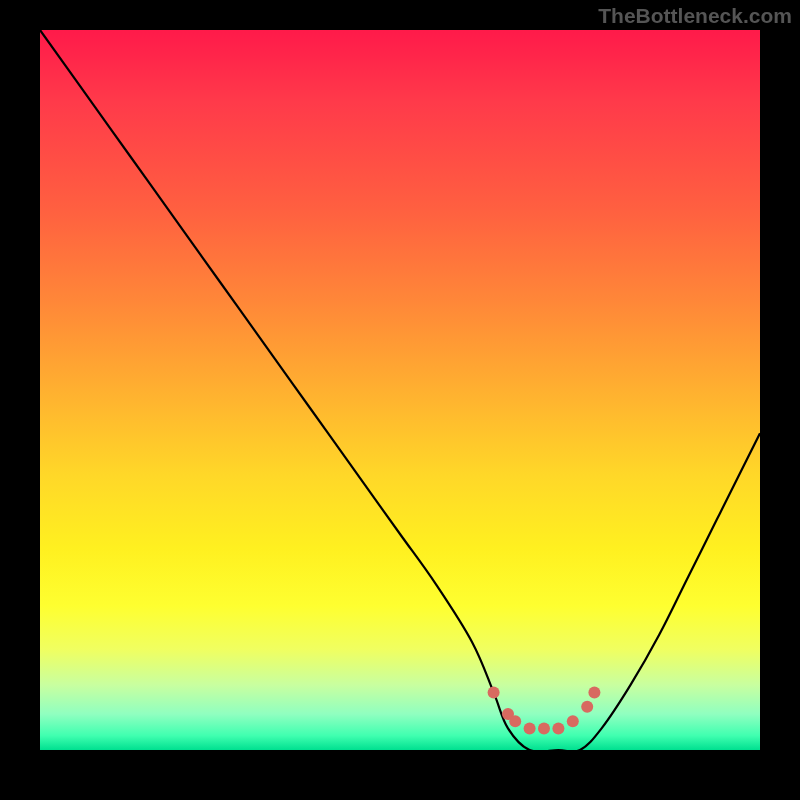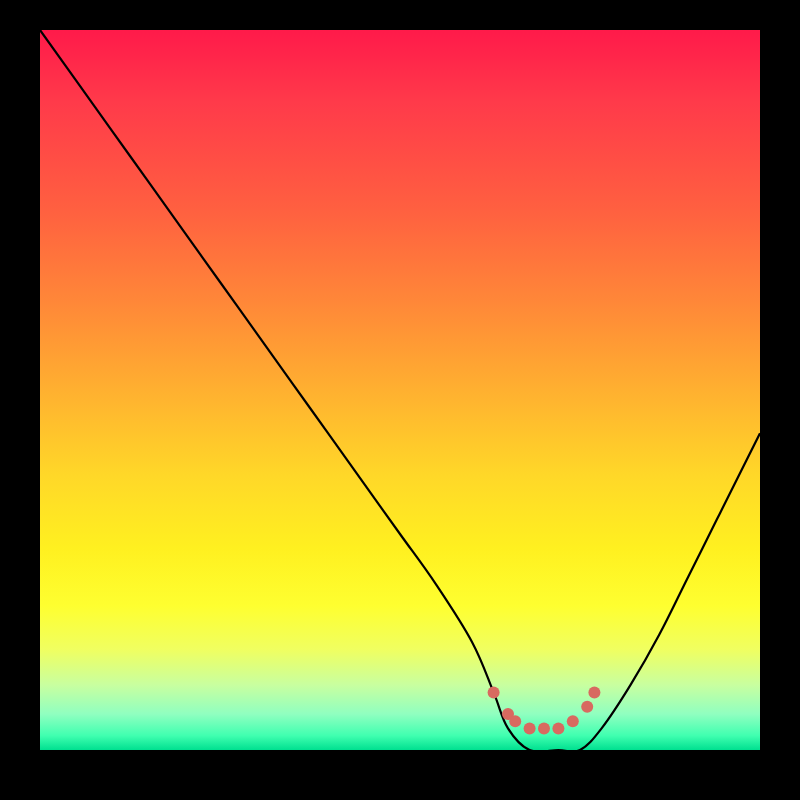--- a/index.html
+++ b/index.html
@@ -51,20 +51,21 @@
     left: 0;
     top: 0;
     width: 720px;
     height: 720px;
   }
 </style>
 </head>
 <body>
 
 <div class="container">
+  <div class="watermark">TheBottleneck.com</div>
   <div class="plot-area">
     <svg class="curve" viewBox="0 0 720 720">
       <path id="curvePath" fill="none" stroke="#000" stroke-width="2.2" d="M 0 0 C 6.4799999999999995 9.071999999999996, 23.04 32.255999999999986, 36 50.39999999999998 C 48.96 68.54399999999997, 59.04 82.65599999999996, 72 100.79999999999995 C 84.96 118.94399999999995, 95.04 133.05599999999993, 108 151.19999999999993 C 120.96 169.34399999999994, 131.04 183.45600000000002, 144 201.60000000000002 C 156.96 219.74400000000003, 167.04 233.856, 180 252 C 192.96 270.144, 203.04000000000002 284.25600000000003, 216 302.40000000000003 C 228.95999999999998 320.54400000000004, 239.03999999999996 334.656, 251.99999999999997 352.8 C 264.96 370.944, 275.04 385.056, 288 403.2 C 300.96 421.344, 311.04 435.456, 324 453.6 C 336.96 471.744, 347.03999999999996 485.856, 360 504 C 372.96000000000004 522.144, 383.0400000000001 534.96, 396.00000000000006 554.4 C 408.96000000000004 573.8399999999999, 421.632 592.56, 432 612 C 442.368 631.44, 447.12 646.848, 453.6 662.4 C 460.08000000000004 677.952, 461.52 688.0319999999999, 468 698.4 C 474.48 708.768, 480.528 716.112, 489.6 720 C 498.672 723.888, 509.328 720, 518.4 720 C 527.472 720, 532.224 723.888, 540 720 C 547.776 716.112, 552.528 710.064, 561.6 698.4 C 570.672 686.736, 580.0319999999999 672.048, 590.4 655.2 C 600.768 638.3520000000001, 608.832 624.24, 619.2 604.8 C 629.5680000000001 585.3599999999999, 637.6320000000001 567.936, 648 547.2 C 658.3679999999999 526.464, 666.4319999999999 510.336, 676.8 489.6 C 687.168 468.86400000000003, 697.8240000000001 447.552, 705.6 432 C 713.376 416.448, 717.408 408.384, 720 403.2"></path>
       <g id="markerGroup">
           <circle cx="453.6" cy="662.4" r="6" fill="#d86a60"></circle>
           <circle cx="468" cy="684" r="6" fill="#d86a60"></circle>
           <circle cx="475.20000000000005" cy="691.2" r="6" fill="#d86a60"></circle>
           <circle cx="489.6" cy="698.4" r="6" fill="#d86a60"></circle>
           <circle cx="503.99999999999994" cy="698.4" r="6" fill="#d86a60"></circle>
           <circle cx="518.4" cy="698.4" r="6" fill="#d86a60"></circle>

